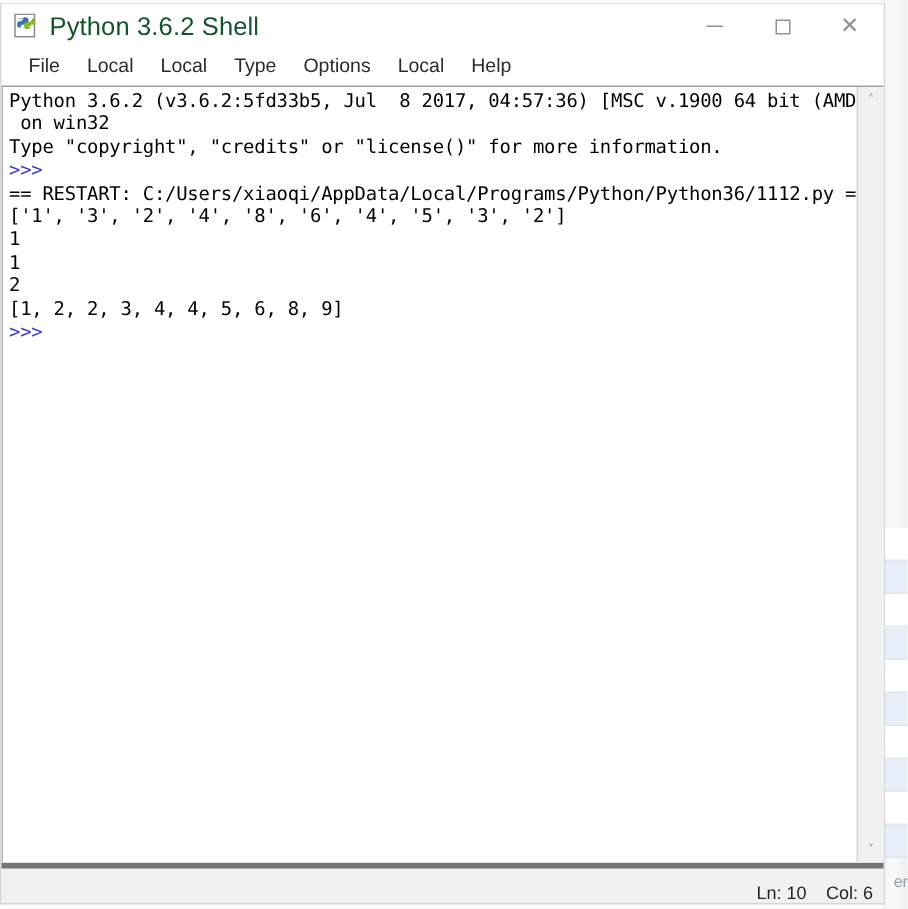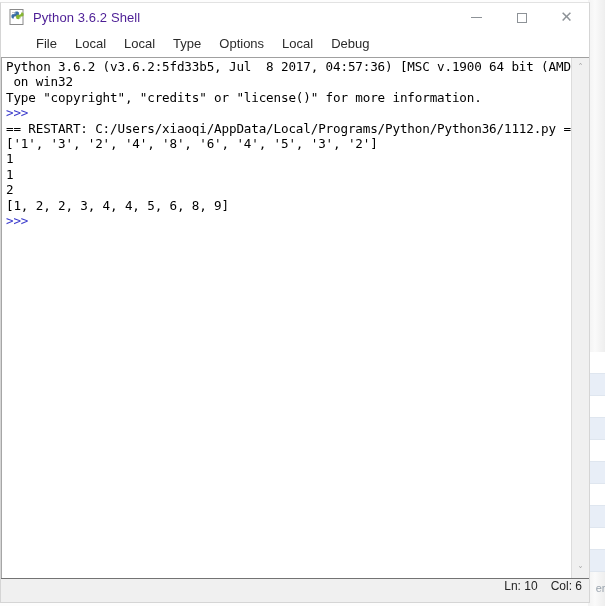--- a/index.html
+++ b/index.html
@@ -83,22 +83,22 @@
     position: relative;
   }
   .title-icon {
     width: 17px;
     height: 17px;
     margin-left: 8px;
     margin-right: 7px;
     flex: 0 0 auto;
   }
   .title-text {
-    font-size: 13px;
-    color: #4c1d95;
+    font-size: 17px;
+    color: #14532d;
     letter-spacing: .1px;
     white-space: nowrap;
   }
   .win-controls {
     position: absolute;
     right: 0;
     top: 0;
     height: 29px;
     display: flex;
   }
@@ -127,21 +127,21 @@
     color: #8d9297;
     font-family: "DejaVu Sans", sans-serif;
   }
 
   .menubar {
     height: 24px;
     min-height: 24px;
     background: #ffffff;
     display: flex;
     align-items: center;
-    padding-left: 26px;
+    padding-left: 9px;
     border-bottom: 1px solid #ffffff;
   }
   .menu-item {
     font-size: 13px;
     color: #2b2b2b;
     padding: 2px 9px 3px 9px;
     white-space: nowrap;
   }
 
   .text-area-wrap {
@@ -190,23 +190,23 @@
     justify-content: center;
     color: #a3a3a3;
     font-size: 9px;
     font-family: "DejaVu Sans", sans-serif;
   }
 
   .statusbar {
     height: 23px;
     min-height: 23px;
     background: #f0f0f0;
-    border-top: 1px solid #737373;
-    display: flex;
-    align-items: flex-start;
+    border-top: 4px solid #737373;
+    display: flex;
+    align-items: flex-end;
     justify-content: flex-end;
     padding-right: 7px;
   }
   .status-text {
     font-size: 12px;
     color: #242424;
     margin-left: 13px;
     white-space: nowrap;
   }
 </style>
@@ -257,21 +257,21 @@
     </div>
   </div>
 
   <div class="menubar">
     <div class="menu-item">File</div>
     <div class="menu-item">Local</div>
     <div class="menu-item">Local</div>
     <div class="menu-item">Type</div>
     <div class="menu-item">Options</div>
     <div class="menu-item">Local</div>
-    <div class="menu-item">Debug</div>
+    <div class="menu-item">Help</div>
   </div>
 
   <div class="text-area-wrap">
     <div class="text-area">
       <div class="console" id="console-lines"><div class="ln-black">Python 3.6.2 (v3.6.2:5fd33b5, Jul  8 2017, 04:57:36) [MSC v.1900 64 bit (AMD64)]</div><div class="ln-black"> on win32</div><div class="ln-black">Type "copyright", "credits" or "license()" for more information.</div><div class="ln-prompt">&gt;&gt;&gt; </div><div class="ln-black">== RESTART: C:/Users/xiaoqi/AppData/Local/Programs/Python/Python36/1112.py ==</div><div class="ln-blue">['1', '3', '2', '4', '8', '6', '4', '5', '3', '2']</div><div class="ln-blue">1</div><div class="ln-blue">1</div><div class="ln-blue">2</div><div class="ln-blue">[1, 2, 2, 3, 4, 4, 5, 6, 8, 9]</div><div class="ln-prompt">&gt;&gt;&gt; </div></div>
     </div>
 
     <div class="scrollbar">
       <div class="sb-arrow">˄</div>
       <div class="sb-arrow">˅</div>

